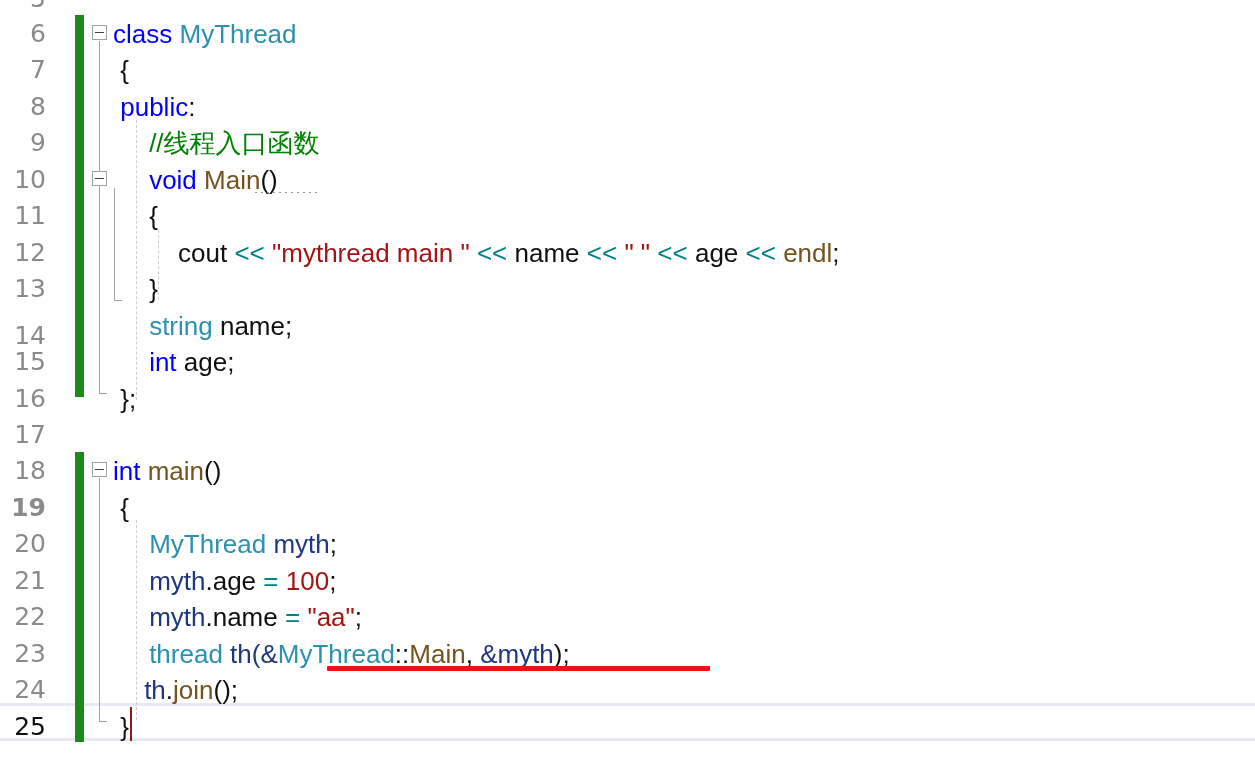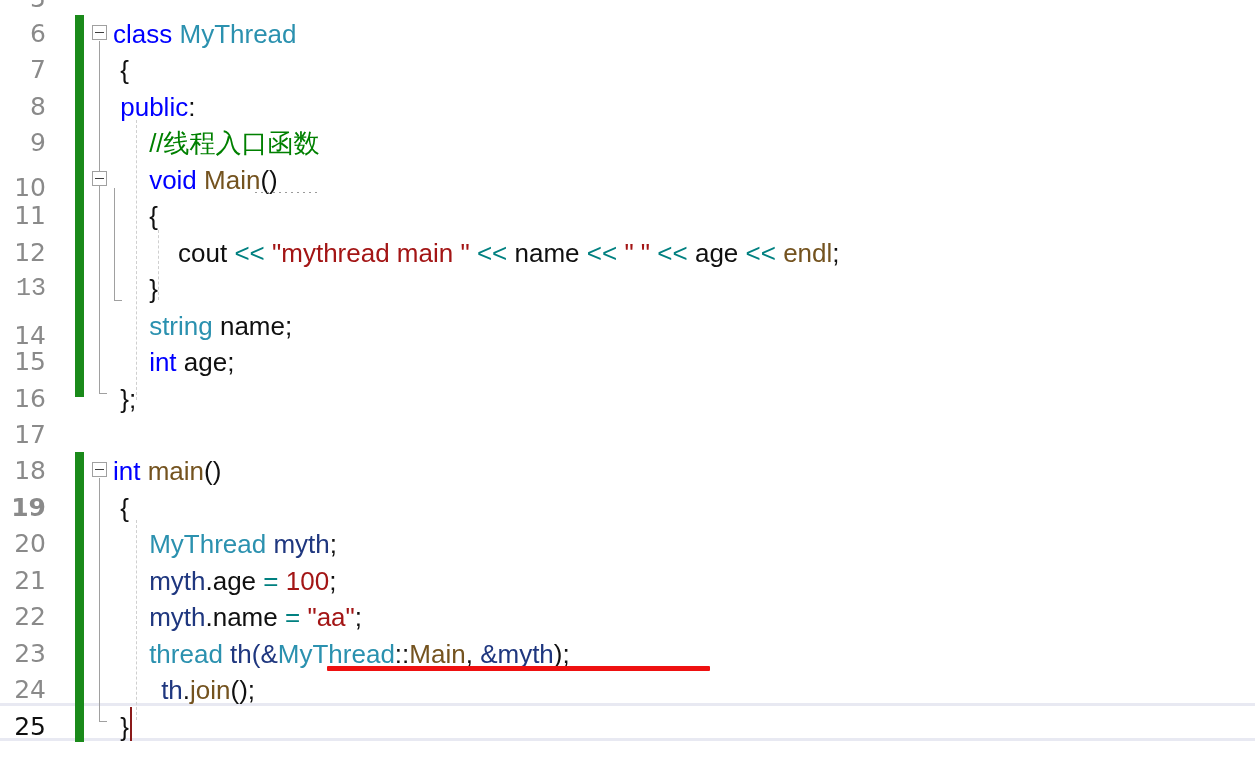--- a/index.html
+++ b/index.html
@@ -159,24 +159,24 @@
 
   <div class="indent-guide" style="left:136px; top:120px; height:280px;"></div>
   <div class="indent-guide" style="left:158px; top:230px; height:70px;"></div>
   <div class="indent-guide" style="left:136px; top:520px; height:200px;"></div>
 
   <div class="lineno" style="top:-19px;">5</div>
   <div class="lineno" style="top:16px;">6</div>
   <div class="lineno" style="top:52px;">7</div>
   <div class="lineno" style="top:89px;">8</div>
   <div class="lineno" style="top:125px;">9</div>
-  <div class="lineno" style="top:162px;margin-top:8px;">10</div>
+  <div class="lineno" style="top:162px;">10</div>
   <div class="lineno" style="top:198px;">11</div>
   <div class="lineno" style="top:235px;">12</div>
-  <div class="lineno" style="top:271px;font-family:Liberation Mono, monospace;">13</div>
+  <div class="lineno" style="top:271px;">13</div>
   <div class="lineno" style="top:318px;text-align:right;">14</div>
   <div class="lineno" style="top:344px;">15</div>
   <div class="lineno" style="top:381px;">16</div>
   <div class="lineno" style="top:417px;">17</div>
   <div class="lineno" style="top:453px;">18</div>
   <div class="lineno" style="top:490px;font-weight:bold;">19</div>
   <div class="lineno" style="top:526px;">20</div>
   <div class="lineno" style="top:563px;">21</div>
   <div class="lineno" style="top:599px;">22</div>
   <div class="lineno" style="top:636px;">23</div>
@@ -214,18 +214,18 @@
 
   <div class="code-line" style="left:113px; top:526px;"><span class="pln">     </span><span class="typ">MyThread</span><span class="pln"> </span><span class="var">myth</span><span class="pln">;</span></div>
 
   <div class="code-line" style="left:113px; top:563px;"><span class="pln">     </span><span class="var">myth</span><span class="pln">.</span><span class="pln">age</span><span class="pln"> </span><span class="op">=</span><span class="pln"> </span><span class="num">100</span><span class="pln">;</span></div>
 
   <div class="code-line" style="left:113px; top:599px;"><span class="pln">     </span><span class="var">myth</span><span class="pln">.</span><span class="pln">name</span><span class="pln"> </span><span class="op">=</span><span class="pln"> </span><span class="str">"aa"</span><span class="pln">;</span></div>
 
   <div class="code-line" style="left:113px; top:636px;"><span class="pln">     </span><span class="typ">thread</span><span class="pln"> </span><span class="var">th</span><span class="var">(</span><span class="var">&amp;</span><span class="typ">MyThread</span><span class="pln">::</span><span class="fn">Main</span><span class="pln">,</span><span class="pln"> </span><span class="var">&amp;</span><span class="var">myth</span><span class="pln">);</span></div>
   <div class="red-underline" style="left:327px; top:666px; width:383px; height:5px;"></div>
 
-  <div class="code-line" style="left:125px; top:672px;"><span class="pln">     </span><span class="var">th</span><span class="pln">.</span><span class="fn">join</span><span class="pln">();</span></div>
+  <div class="code-line" style="left:108px; top:672px;"><span class="pln">     </span><span class="var">th</span><span class="pln">.</span><span class="fn">join</span><span class="pln">();</span></div>
 
   <div class="code-line" style="left:113px; top:709px;"><span class="pln"> </span><span class="pln">}</span></div>
   <div class="caret" style="left:130px; top:707px; height:34px;"></div>
 
 </div>
 
 </body></html>

